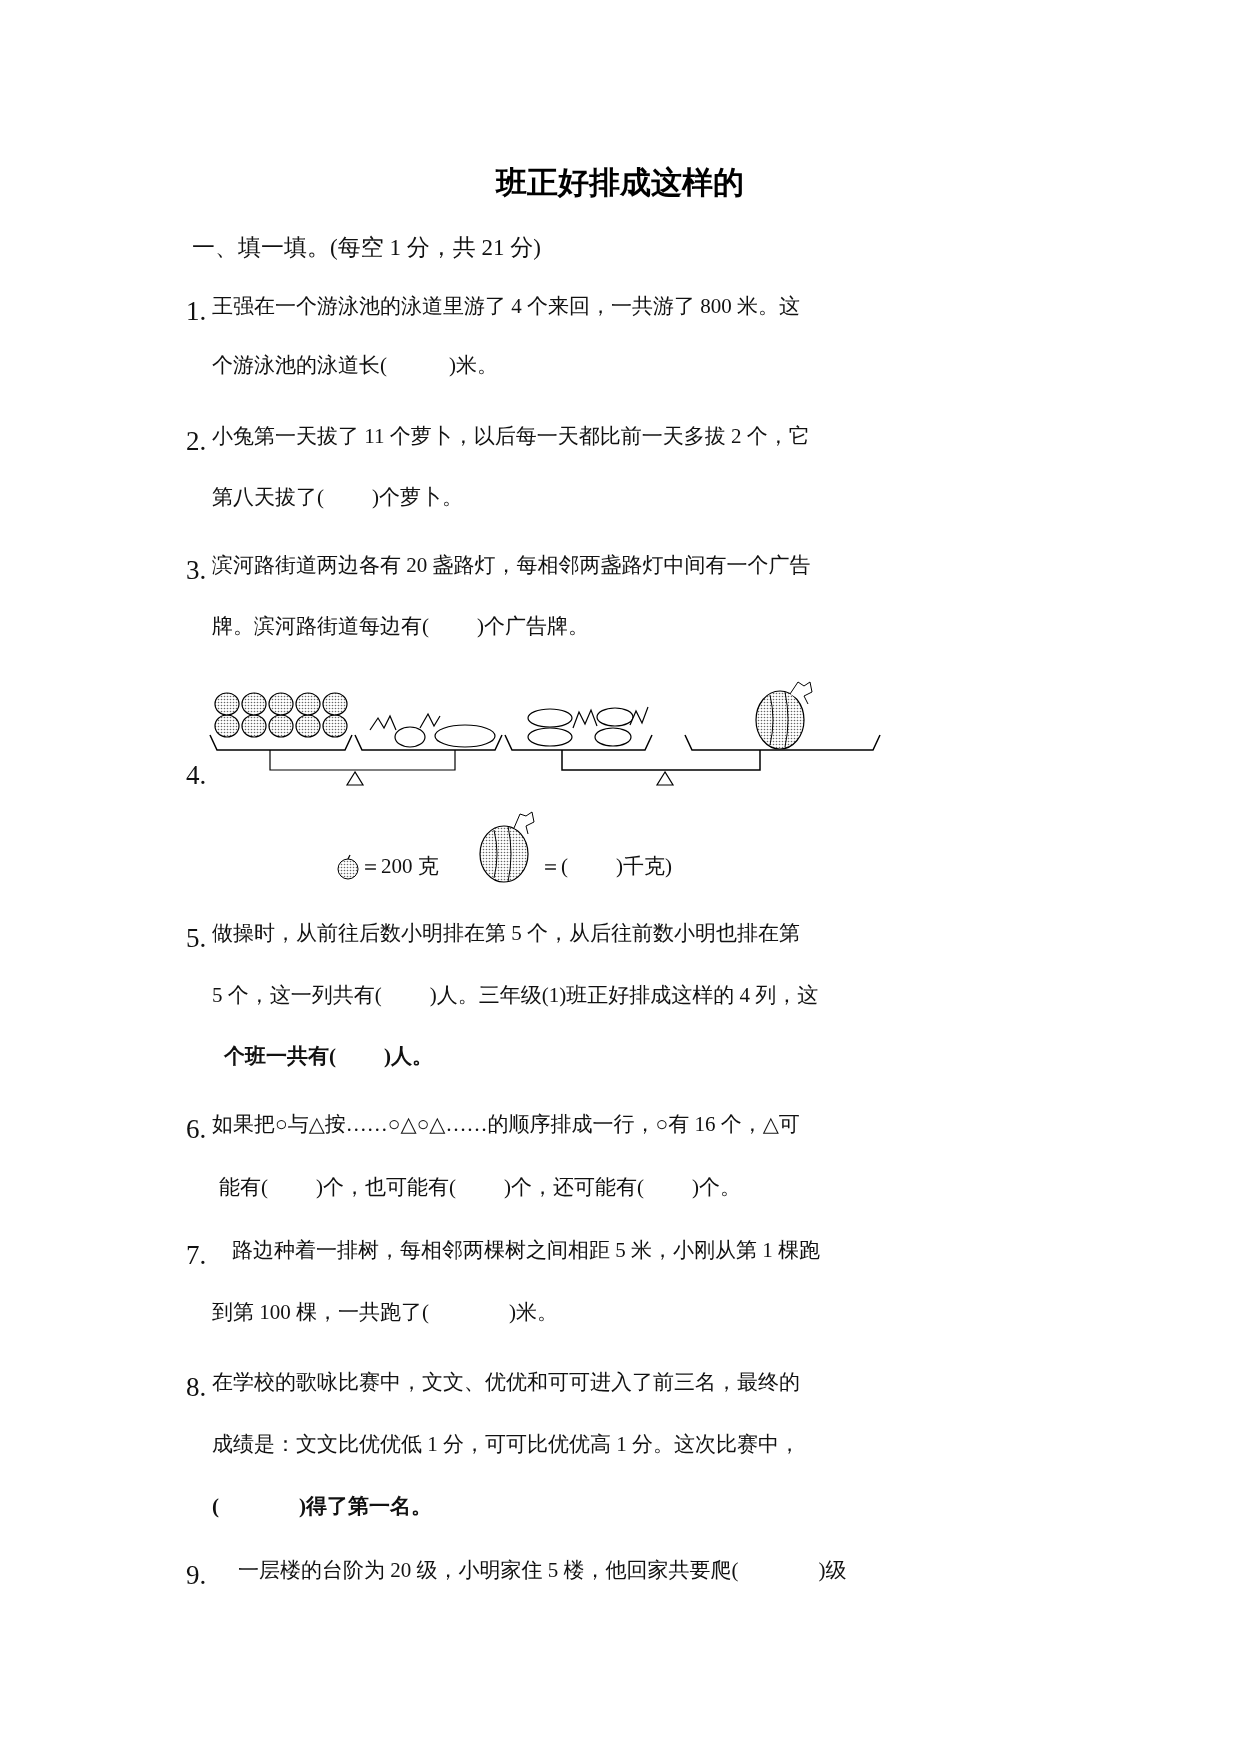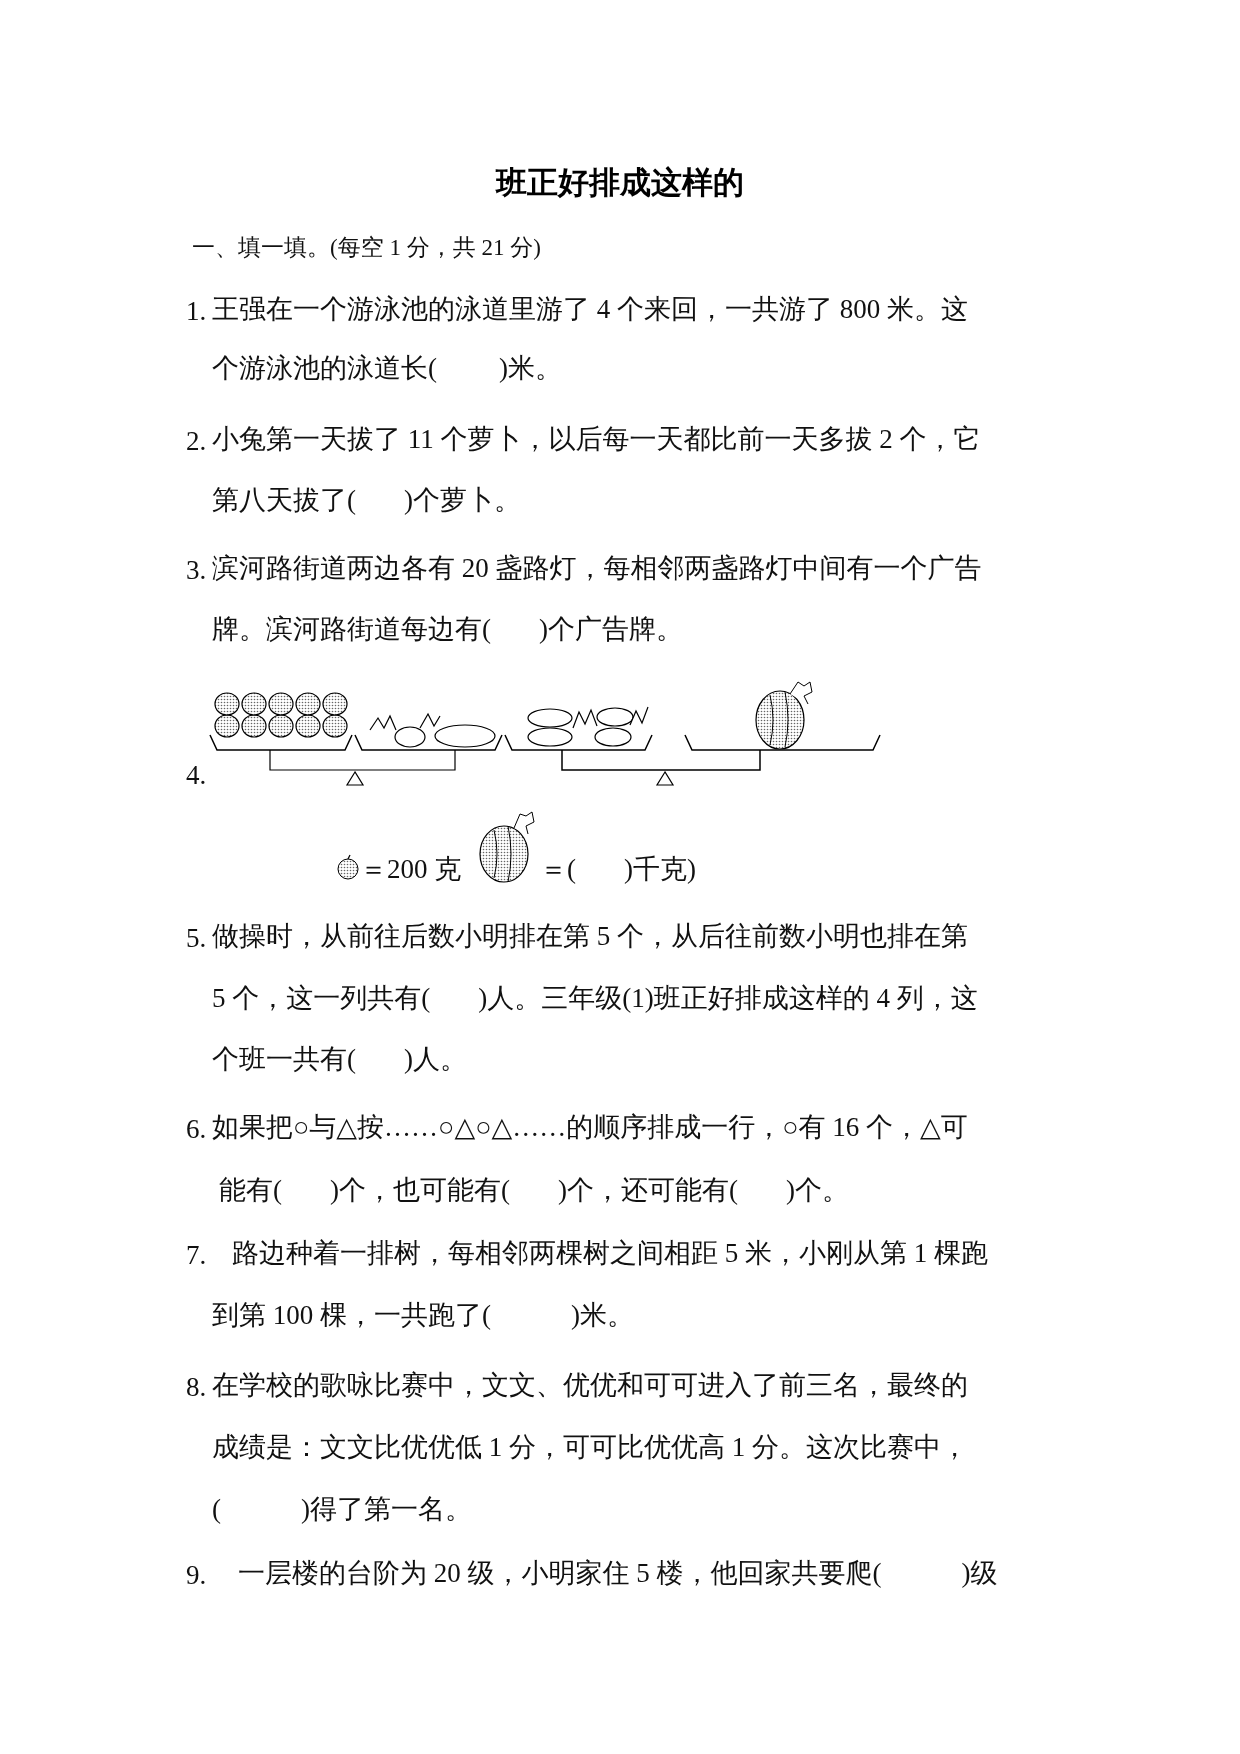--- a/index.html
+++ b/index.html
@@ -2,21 +2,21 @@
 <html><head>
 <meta charset="utf-8">
 <style>
   html, body { margin: 0; padding: 0; background: #ffffff; }
   body { width: 1240px; height: 1754px; position: relative; overflow: hidden;
          font-family: "Liberation Serif", "DejaVu Serif", serif; color: #111; }
   .title { position: absolute; top: 162px; left: 0; width: 1240px; text-align: center;
            font-family: "DejaVu Sans", "Liberation Sans", sans-serif; font-weight: bold;
            font-size: 31px; letter-spacing: 0px; color: #000; }
   .section { position: absolute; left: 192px; top: 232px; font-size: 23px; }
-  .line { position: absolute; font-size: 27px; white-space: pre; line-height: 1; }
+  .line { position: absolute; font-size: 21px; white-space: pre; line-height: 1; }
   .num { position: absolute; font-size: 27px; }
   .blank { display: inline-block; }
   .b-sm { width: 48px; } .b-md { width: 62px; } .b-lg { width: 80px; }
   svg.fig { position: absolute; }
 </style>
 </head>
 <body>
 
 <div class="title">班正好排成这样的</div>
 <div class="section">一、填一填。(每空 1 分，共 21 分)</div>
@@ -94,29 +94,29 @@
 <svg class="fig" style="left:476px;top:806px;" width="62" height="78" viewBox="0 0 62 78">
   <ellipse cx="28" cy="48" rx="24" ry="28" fill="url(#dots)" stroke="#000" stroke-width="1.2"></ellipse>
   <path d="M18,24 q6,24 0,48 M32,20 q6,28 0,56" fill="none" stroke="#000" stroke-width="1"></path>
   <path d="M38,22 l6,-14 l6,2 l6,-4 l2,10 l-8,4 l2,8" fill="#fff" stroke="#000" stroke-width="1"></path>
 </svg>
 <div class="line" style="left:540px;top:856px;"><span>＝(</span><span class="blank b-sm"></span><span>)千克)</span></div>
 
 <div class="num" style="left:186px;top:923px;">5.</div>
 <div class="line" style="left:212px;top:923px;">做操时，从前往后数小明排在第 5 个，从后往前数小明也排在第</div>
 <div class="line" style="left:212px;top:985px;"><span>5 个，这一列共有(</span><span class="blank b-sm"></span><span>)人。三年级(1)班正好排成这样的 4 列，这</span></div>
-<div class="line" style="left:212px;top:1046px;"><span>个班一共有(</span><span class="blank b-sm"></span><span>)人。</span></div>
+<div class="line" style="left:224px;top:1046px;font-weight:bold;"><span>个班一共有(</span><span class="blank b-sm"></span><span>)人。</span></div>
 
 <div class="num" style="left:186px;top:1114px;">6.</div>
 <div class="line" style="left:212px;top:1114px;">如果把○与△按……○△○△……的顺序排成一行，○有 16 个，△可</div>
 <div class="line" style="left:219px;top:1177px;"><span>能有(</span><span class="blank b-sm"></span><span>)个，也可能有(</span><span class="blank b-sm"></span><span>)个，还可能有(</span><span class="blank b-sm"></span><span>)个。</span></div>
 
 <div class="num" style="left:186px;top:1240px;">7.</div>
 <div class="line" style="left:196px;top:1240px;margin-left:36px;">路边种着一排树，每相邻两棵树之间相距 5 米，小刚从第 1 棵跑</div>
 <div class="line" style="left:212px;top:1302px;"><span>到第 100 棵，一共跑了(</span><span class="blank b-lg"></span><span>)米。</span></div>
 
 <div class="num" style="left:186px;top:1372px;">8.</div>
 <div class="line" style="left:212px;top:1372px;text-align:right;">在学校的歌咏比赛中，文文、优优和可可进入了前三名，最终的</div>
 <div class="line" style="left:212px;top:1434px;text-align:right;">成绩是：文文比优优低 1 分，可可比优优高 1 分。这次比赛中，</div>
-<div class="line" style="left:212px;top:1496px;"><span>(</span><span class="blank b-lg"></span><span>)得了第一名。</span></div>
+<div class="line" style="left:212px;top:1496px;font-weight:bold;"><span>(</span><span class="blank b-lg"></span><span>)得了第一名。</span></div>
 
 <div class="num" style="left:186px;top:1560px;">9.</div>
 <div class="line" style="left:212px;top:1560px;margin-left:26px;"><span>一层楼的台阶为 20 级，小明家住 5 楼，他回家共要爬(</span><span class="blank b-lg"></span><span>)级</span></div>
 
 </body></html>

